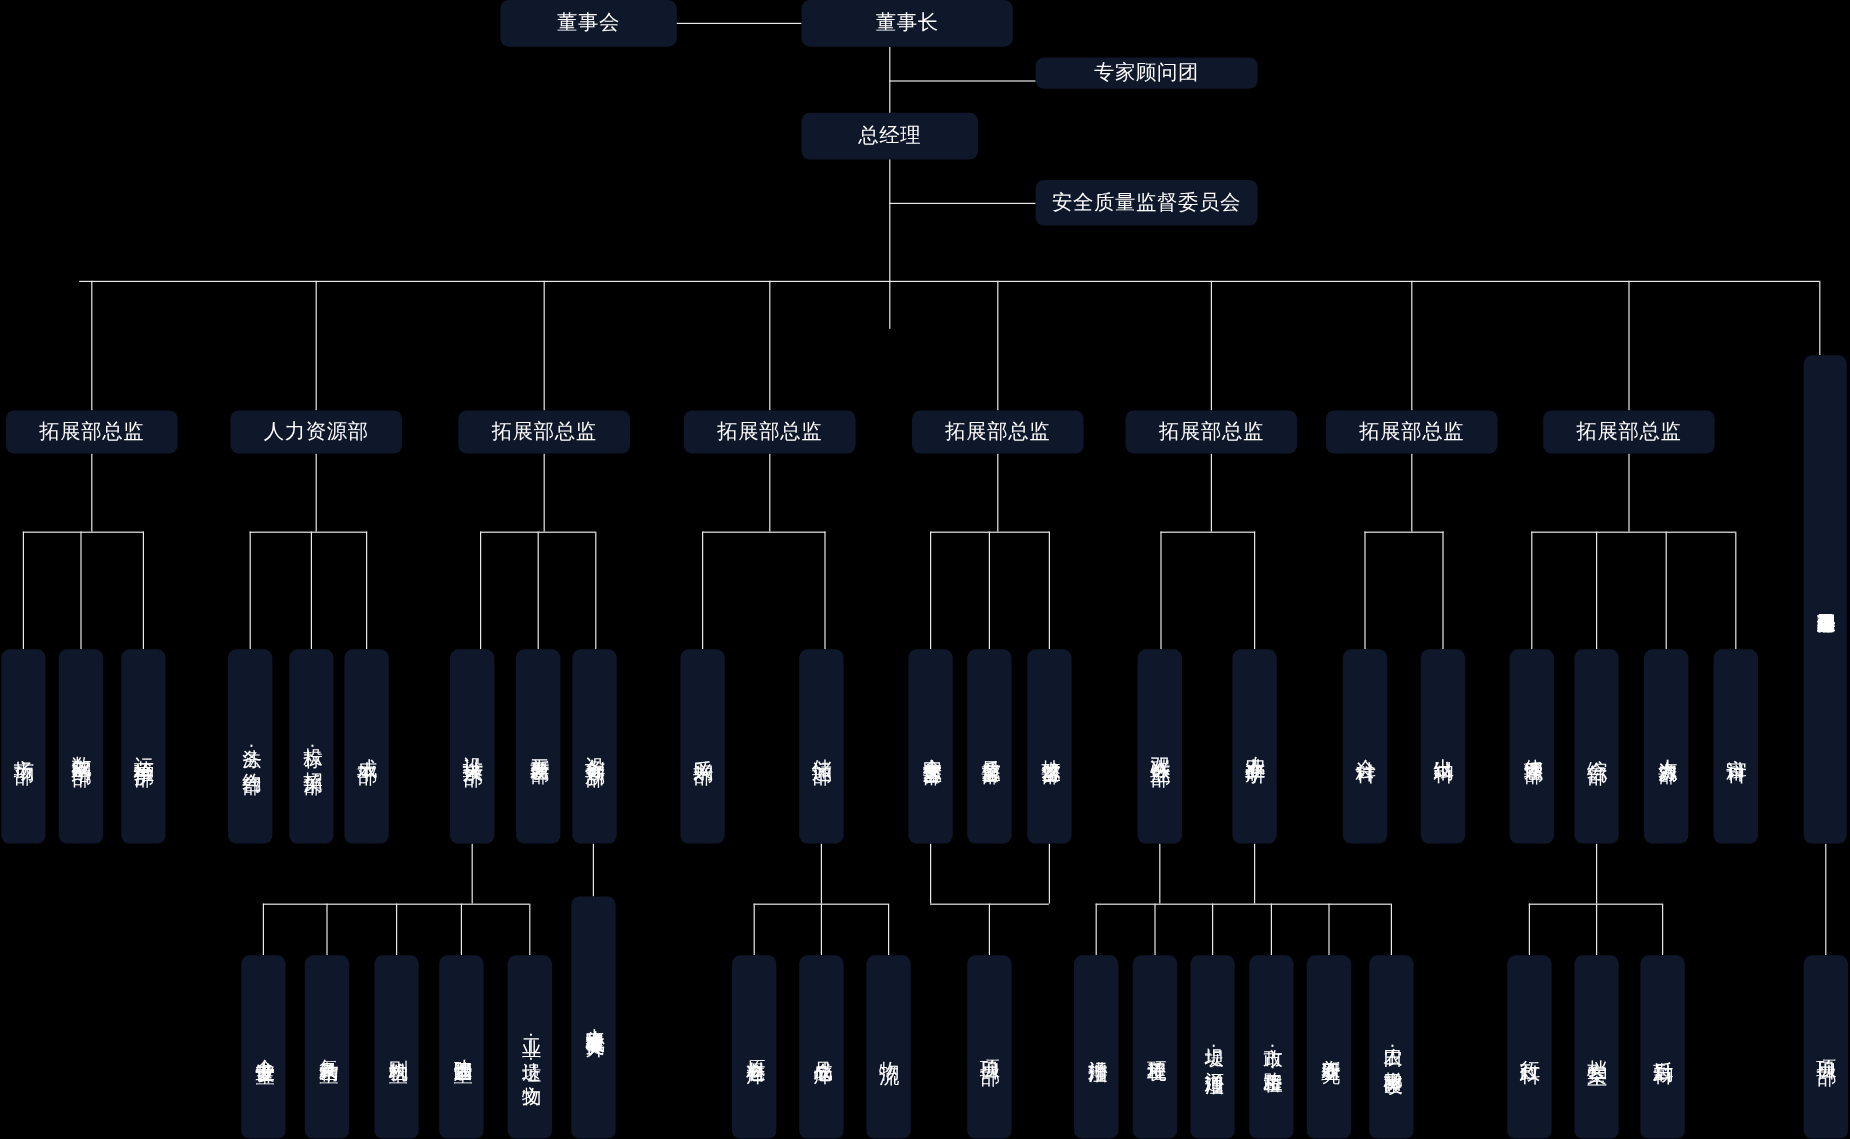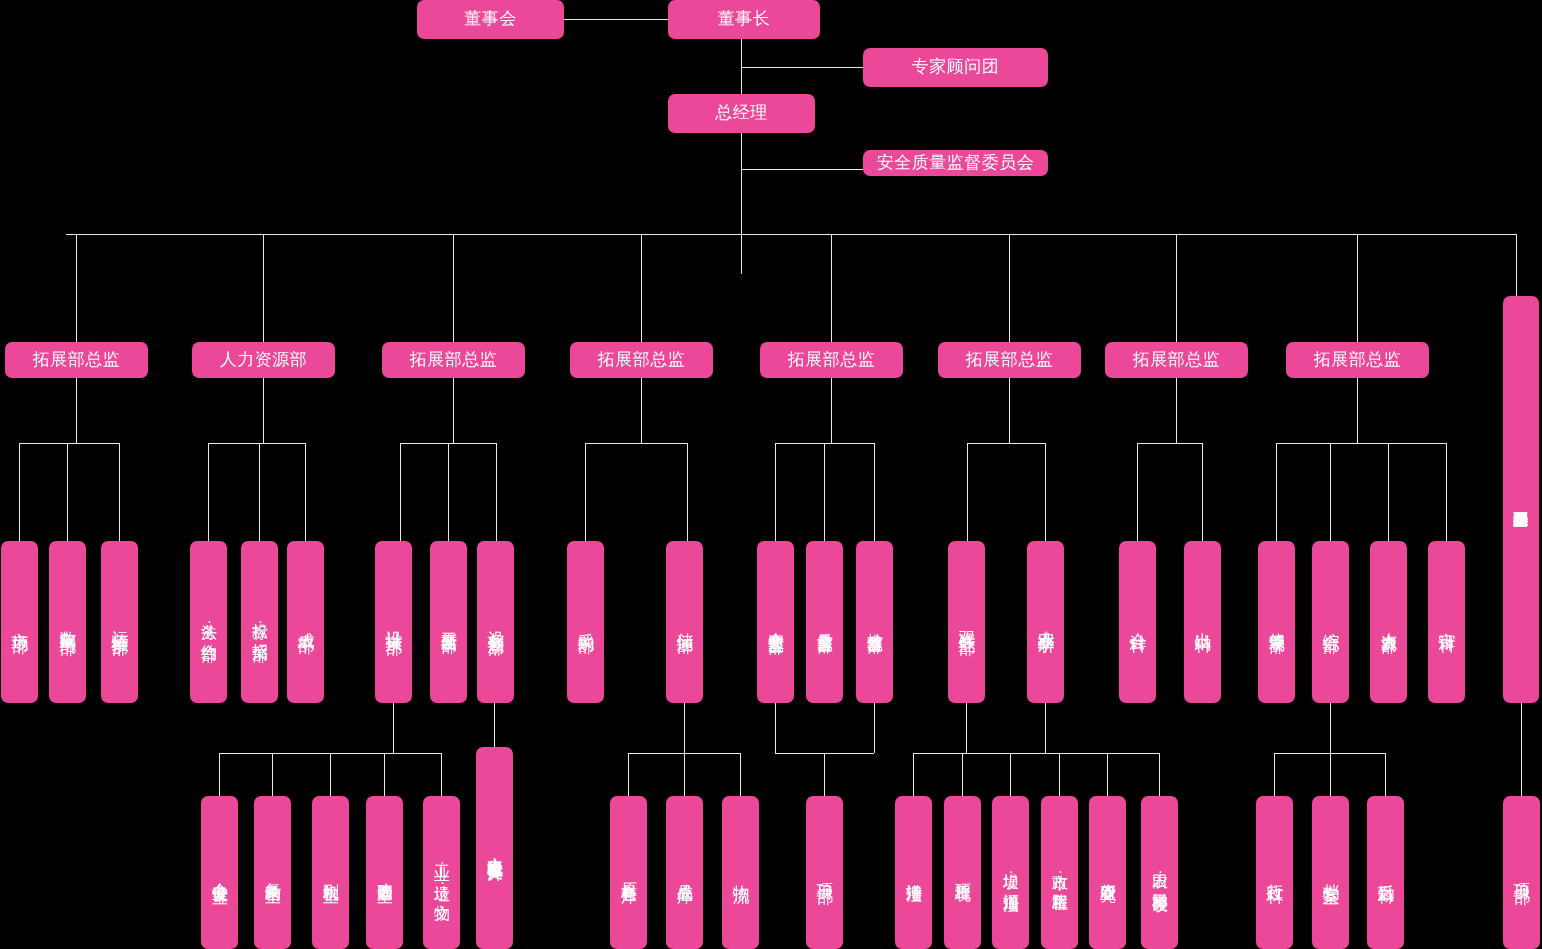--- a/index.html
+++ b/index.html
@@ -9,21 +9,21 @@
     -webkit-font-smoothing:antialiased;
   }
   #stage{
     position:relative;
     width:1542px;height:949px;
     background:#000;
     overflow:hidden;
   }
   .node{
     position:absolute;
-    background:#ec4899;
+    background:#0f172a;
     border-radius:7px;
     color:#ffffff;
     display:flex;
     align-items:center;
     justify-content:center;
     text-align:right;
     box-sizing:border-box;
     line-height:1.18;
     letter-spacing:0.5px;
   }
@@ -148,24 +148,24 @@
 
   <div class="line vline" style="left:1330px;top:703px;height:50px;"></div>
   <div class="line hline" style="left:1274px;top:753px;width:111px;"></div>
   <div class="line vline" style="left:1274px;top:753px;height:43px;"></div>
   <div class="line vline" style="left:1330px;top:753px;height:43px;"></div>
   <div class="line vline" style="left:1385px;top:753px;height:43px;"></div>
 
   <div class="line vline" style="left:1521px;top:703px;height:93px;"></div>
 
   <div class="node h" style="left:417px;top:0px;width:147px;height:39px;">董事会</div>
-  <div class="node h" style="left:668px;top:0px;width:152px;height:39px;">董事长</div>
-  <div class="node h" style="left:863px;top:48px;width:185px;height:39px;">专家顾问团</div>
+  <div class="node h" style="left:668px;top:0px;width:176px;height:39px;">董事长</div>
+  <div class="node h" style="left:863px;top:48px;width:185px;height:26px;">专家顾问团</div>
   <div class="node h" style="left:668px;top:94px;width:147px;height:39px;">总经理</div>
-  <div class="node h" style="left:863px;top:150px;width:185px;height:26px;">安全质量监督委员会</div>
+  <div class="node h" style="left:863px;top:150px;width:185px;height:38px;">安全质量监督委员会</div>
 
   <div class="node h" style="left:5px;top:342px;width:143px;height:36px;">拓展部总监</div>
   <div class="node h" style="left:192px;top:342px;width:143px;height:36px;">人力资源部</div>
   <div class="node h" style="left:382px;top:342px;width:143px;height:36px;">拓展部总监</div>
   <div class="node h" style="left:570px;top:342px;width:143px;height:36px;">拓展部总监</div>
   <div class="node h" style="left:760px;top:342px;width:143px;height:36px;">拓展部总监</div>
   <div class="node h" style="left:938px;top:342px;width:143px;height:36px;">拓展部总监</div>
   <div class="node h" style="left:1105px;top:342px;width:143px;height:36px;">拓展部总监</div>
   <div class="node h" style="left:1286px;top:342px;width:143px;height:36px;">拓展部总监</div>
 

